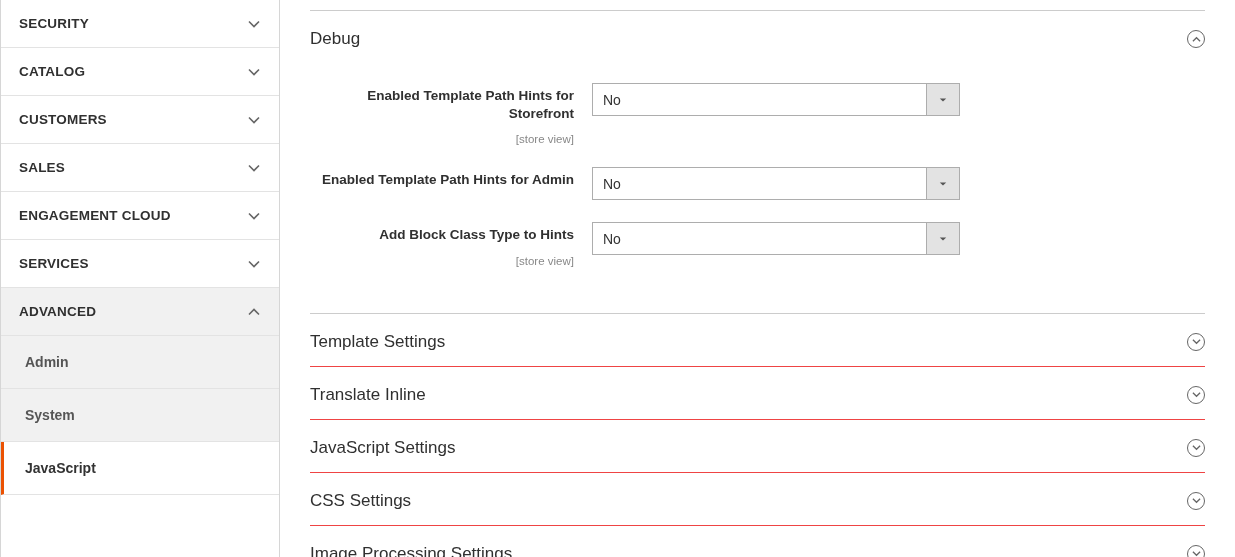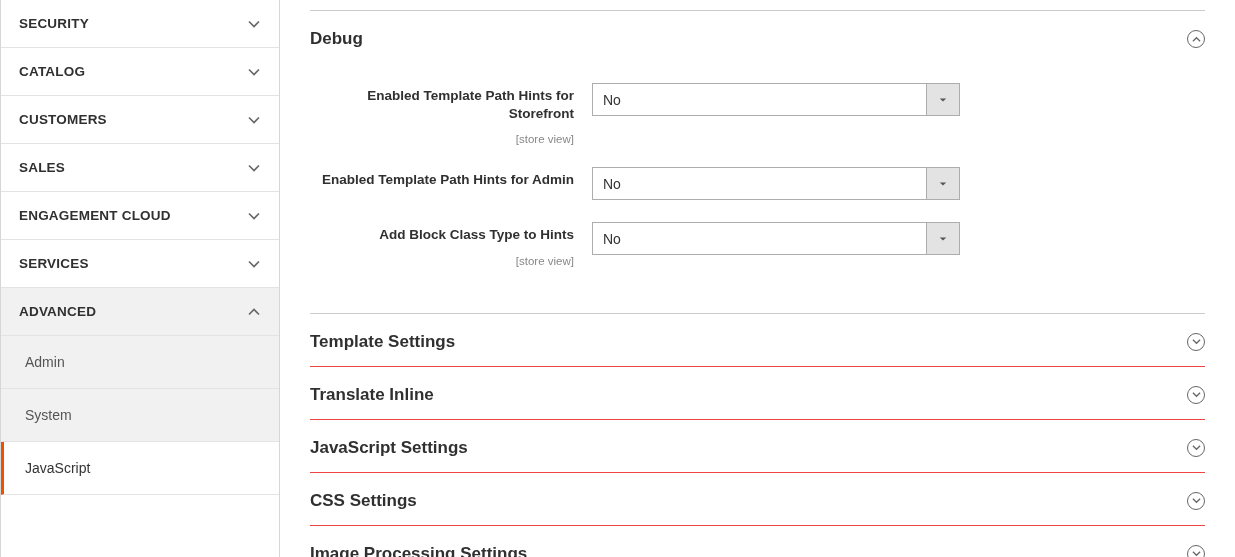--- a/index.html
+++ b/index.html
@@ -48,20 +48,21 @@
   .chev svg { width: 12px; height: 12px; }
   .sub-nav {
     background: #f1f1f1;
   }
   .sub-item {
     padding: 18px 14px 18px 24px;
     color: #555;
     font-size: 14px;
     cursor: pointer;
     border-bottom: 1px solid #e3e3e3;
+    font-weight: bold;
   }
   .sub-item.active {
     background: #fff;
     border-left: 3px solid #eb5202;
     padding-left: 21px;
     color: #333;
   }
   .main {
     flex: 1;
     padding: 0 30px 0 30px;
@@ -81,21 +82,21 @@
   }
   .section-header.open {
     border-bottom: none;
   }
   .section-header + .section-body {
     border-bottom: 1px solid #ccc;
     padding-bottom: 24px;
   }
   .section-title {
     font-size: 17px;
-    font-weight: 700;
+    font-weight: 400;
     color: #303030;
   }
   .circle-toggle {
     width: 18px;
     height: 18px;
     border: 1.5px solid #666;
     border-radius: 50%;
     display: inline-flex;
     align-items: center;
     justify-content: center;

